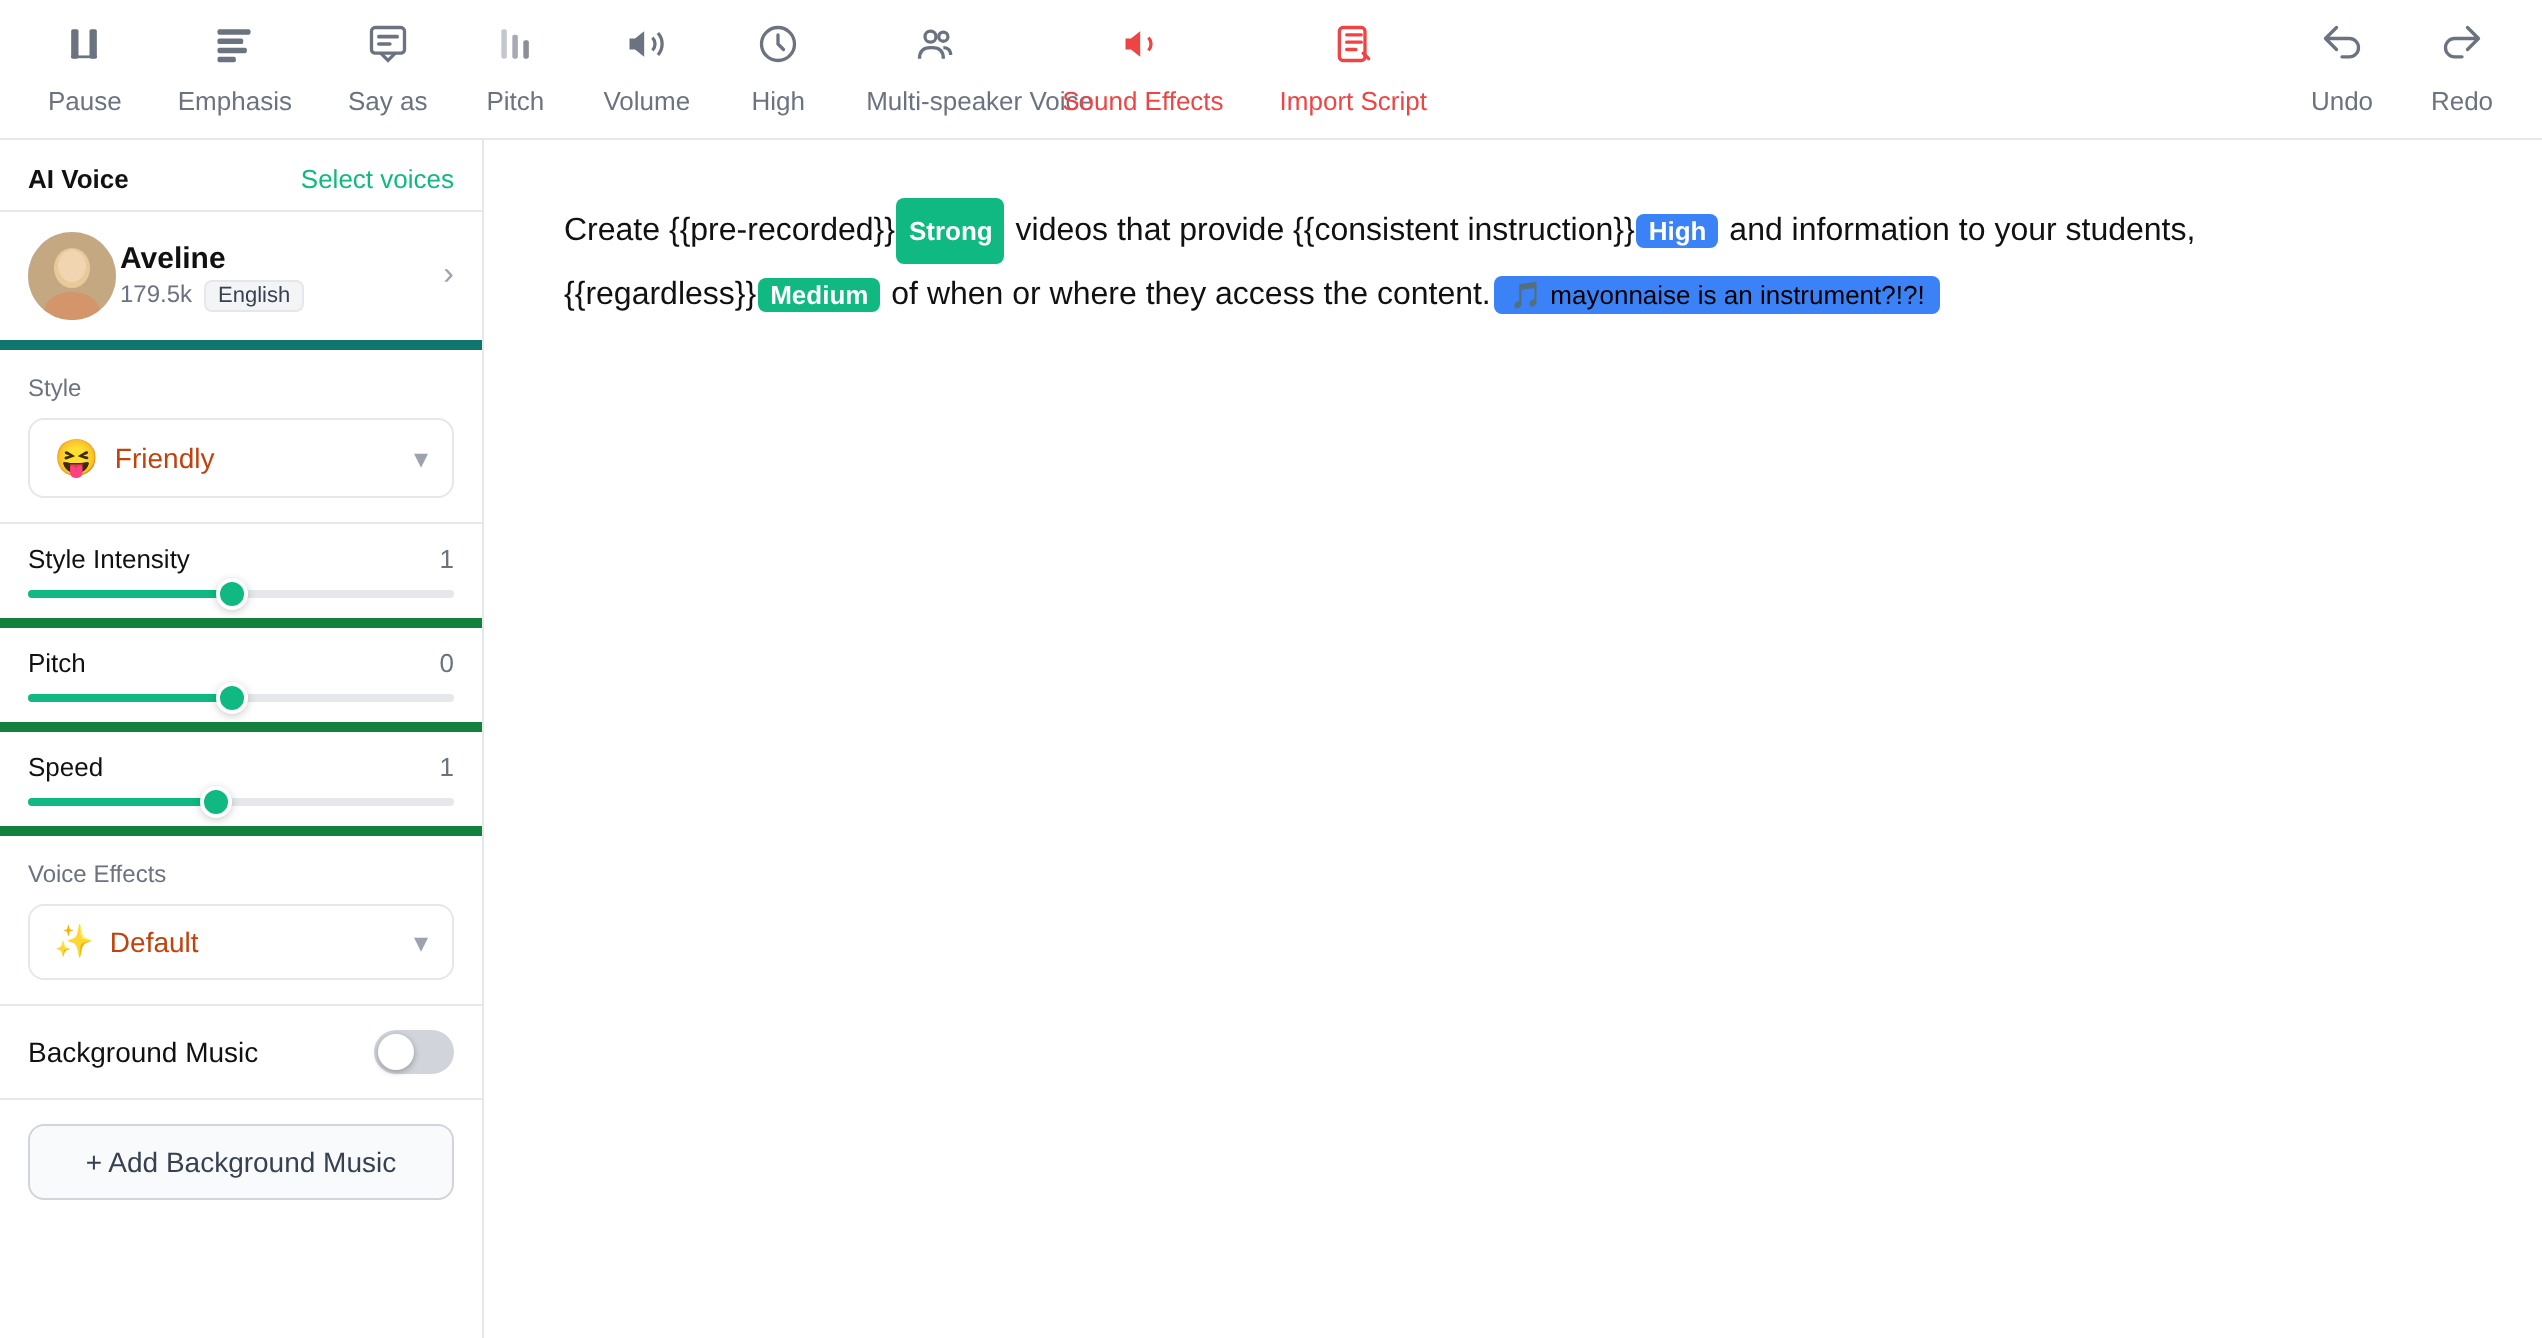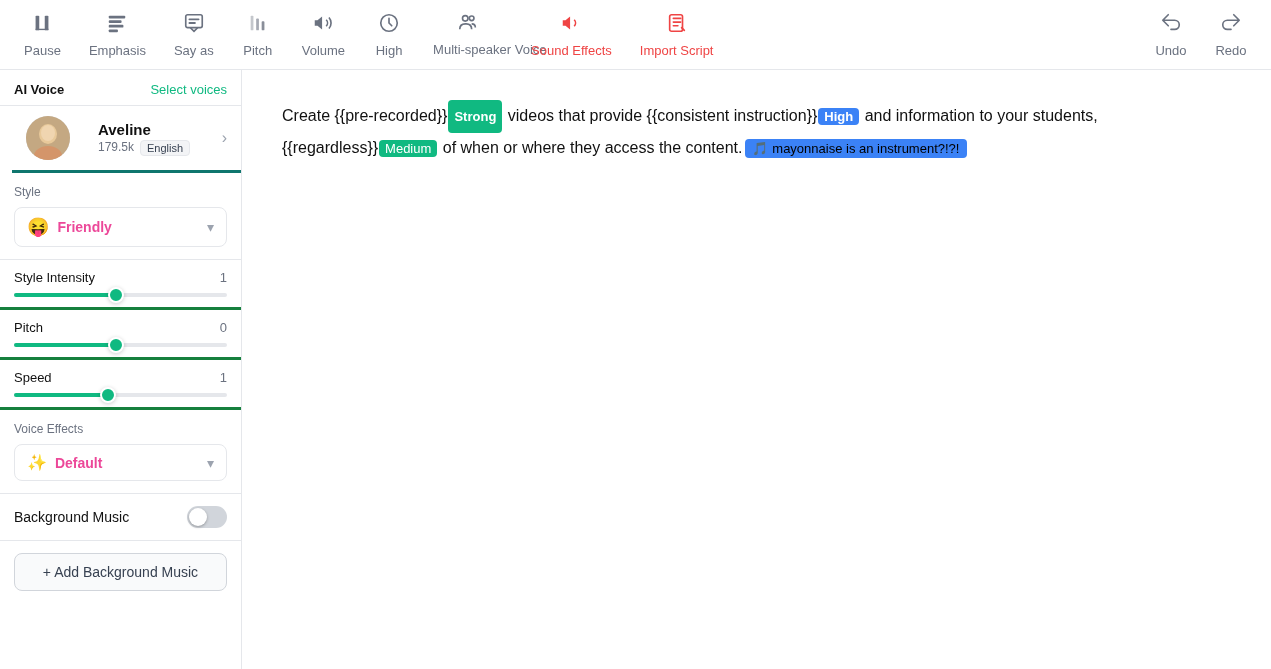--- a/index.html
+++ b/index.html
@@ -28,22 +28,22 @@
     }
     .sidebar-header {
       display: flex; align-items: center; justify-content: space-between;
       padding: 12px 14px 8px; border-bottom: 1px solid #e5e7eb;
     }
     .sidebar-header-title { font-size: 13px; font-weight: 600; color: #111; }
     .sidebar-header-link { font-size: 13px; color: #10b981; cursor: pointer; }
 
     
     .voice-card {
-      display: flex; align-items: center; gap: 28px; padding: 10px 14px;
-      border-bottom: 3px solid #0f766e; cursor: pointer; margin-left: 12px;
+      display: flex; align-items: center; gap: 2px; padding: 10px 14px;
+      border-bottom: 5px solid #0f766e; cursor: pointer;
     }
     .voice-avatar {
       width: 44px; height: 44px; border-radius: 50%; overflow: hidden; flex-shrink: 0;
       background: #d1d5db;
     }
     .voice-info { flex: 1; }
     .voice-name { font-size: 15px; font-weight: 700; color: #111; }
     .voice-meta { display: flex; gap: 6px; margin-top: 2px; }
     .voice-followers { font-size: 12px; color: #6b7280; }
     .voice-lang-badge {
@@ -56,25 +56,25 @@
     .sidebar-section { padding: 12px 14px; border-bottom: 1px solid #e5e7eb; }
     .sidebar-section-label { font-size: 12px; color: #6b7280; font-weight: 500; margin-bottom: 8px; }
 
     .select-box {
       display: flex; align-items: center; justify-content: space-between;
       border: 1px solid #e5e7eb; border-radius: 8px; padding: 8px 12px; cursor: pointer;
       background: #fff;
     }
     .select-box-left { display: flex; align-items: center; gap: 8px; }
     .select-emoji { font-size: 18px; }
-    .select-text { font-size: 14px; font-weight: 700; color: #ec4899; }
+    .select-text { font-size: 14px; font-weight: 400; color: #c2410c; }
     .select-chevron { color: #9ca3af; font-size: 14px; }
 
     
-    .slider-row { padding: 10px 14px; border-bottom: 3px solid #15803d; }
+    .slider-row { padding: 10px 14px; border-bottom: 5px solid #15803d; }
     .slider-header { display: flex; align-items: center; justify-content: space-between; margin-bottom: 8px; }
     .slider-label { font-size: 13px; font-weight: 500; color: #111; }
     .slider-value { font-size: 13px; color: #6b7280; }
     .slider-track {
       position: relative; height: 4px; border-radius: 2px; background: #e5e7eb;
       cursor: pointer;
     }
     .slider-fill {
       position: absolute; left: 0; top: 0; height: 100%; border-radius: 2px;
       background: #10b981;
@@ -117,21 +117,21 @@
     .tag-strong {
       background: #10b981; color: #fff; border-radius: 4px; padding: 9px 6px;
       font-size: 13px; font-weight: 600; margin: 0 1px;
     }
     .tag-high {
       background: #3b82f6; color: #fff; border-radius: 4px; padding: 1px 6px;
       font-size: 13px; font-weight: 600; margin: 0 1px;
     }
     .tag-medium {
       background: #10b981; color: #fff; border-radius: 4px; padding: 1px 6px;
-      font-size: 13px; font-weight: 400; margin: 0 1px;
+      font-size: 13px; font-weight: 700; margin: 0 1px;
     }
     .tag-curly { color: #111; }
     .sound-tag {
       background: #3b82f6; color: #000000; border-radius: 4px; padding: 2px 8px;
       font-size: 13px; font-weight: 500; margin: 0 2px;
     }
 
     
     .icon-svg { width: 22px; height: 22px; }
   </style>

